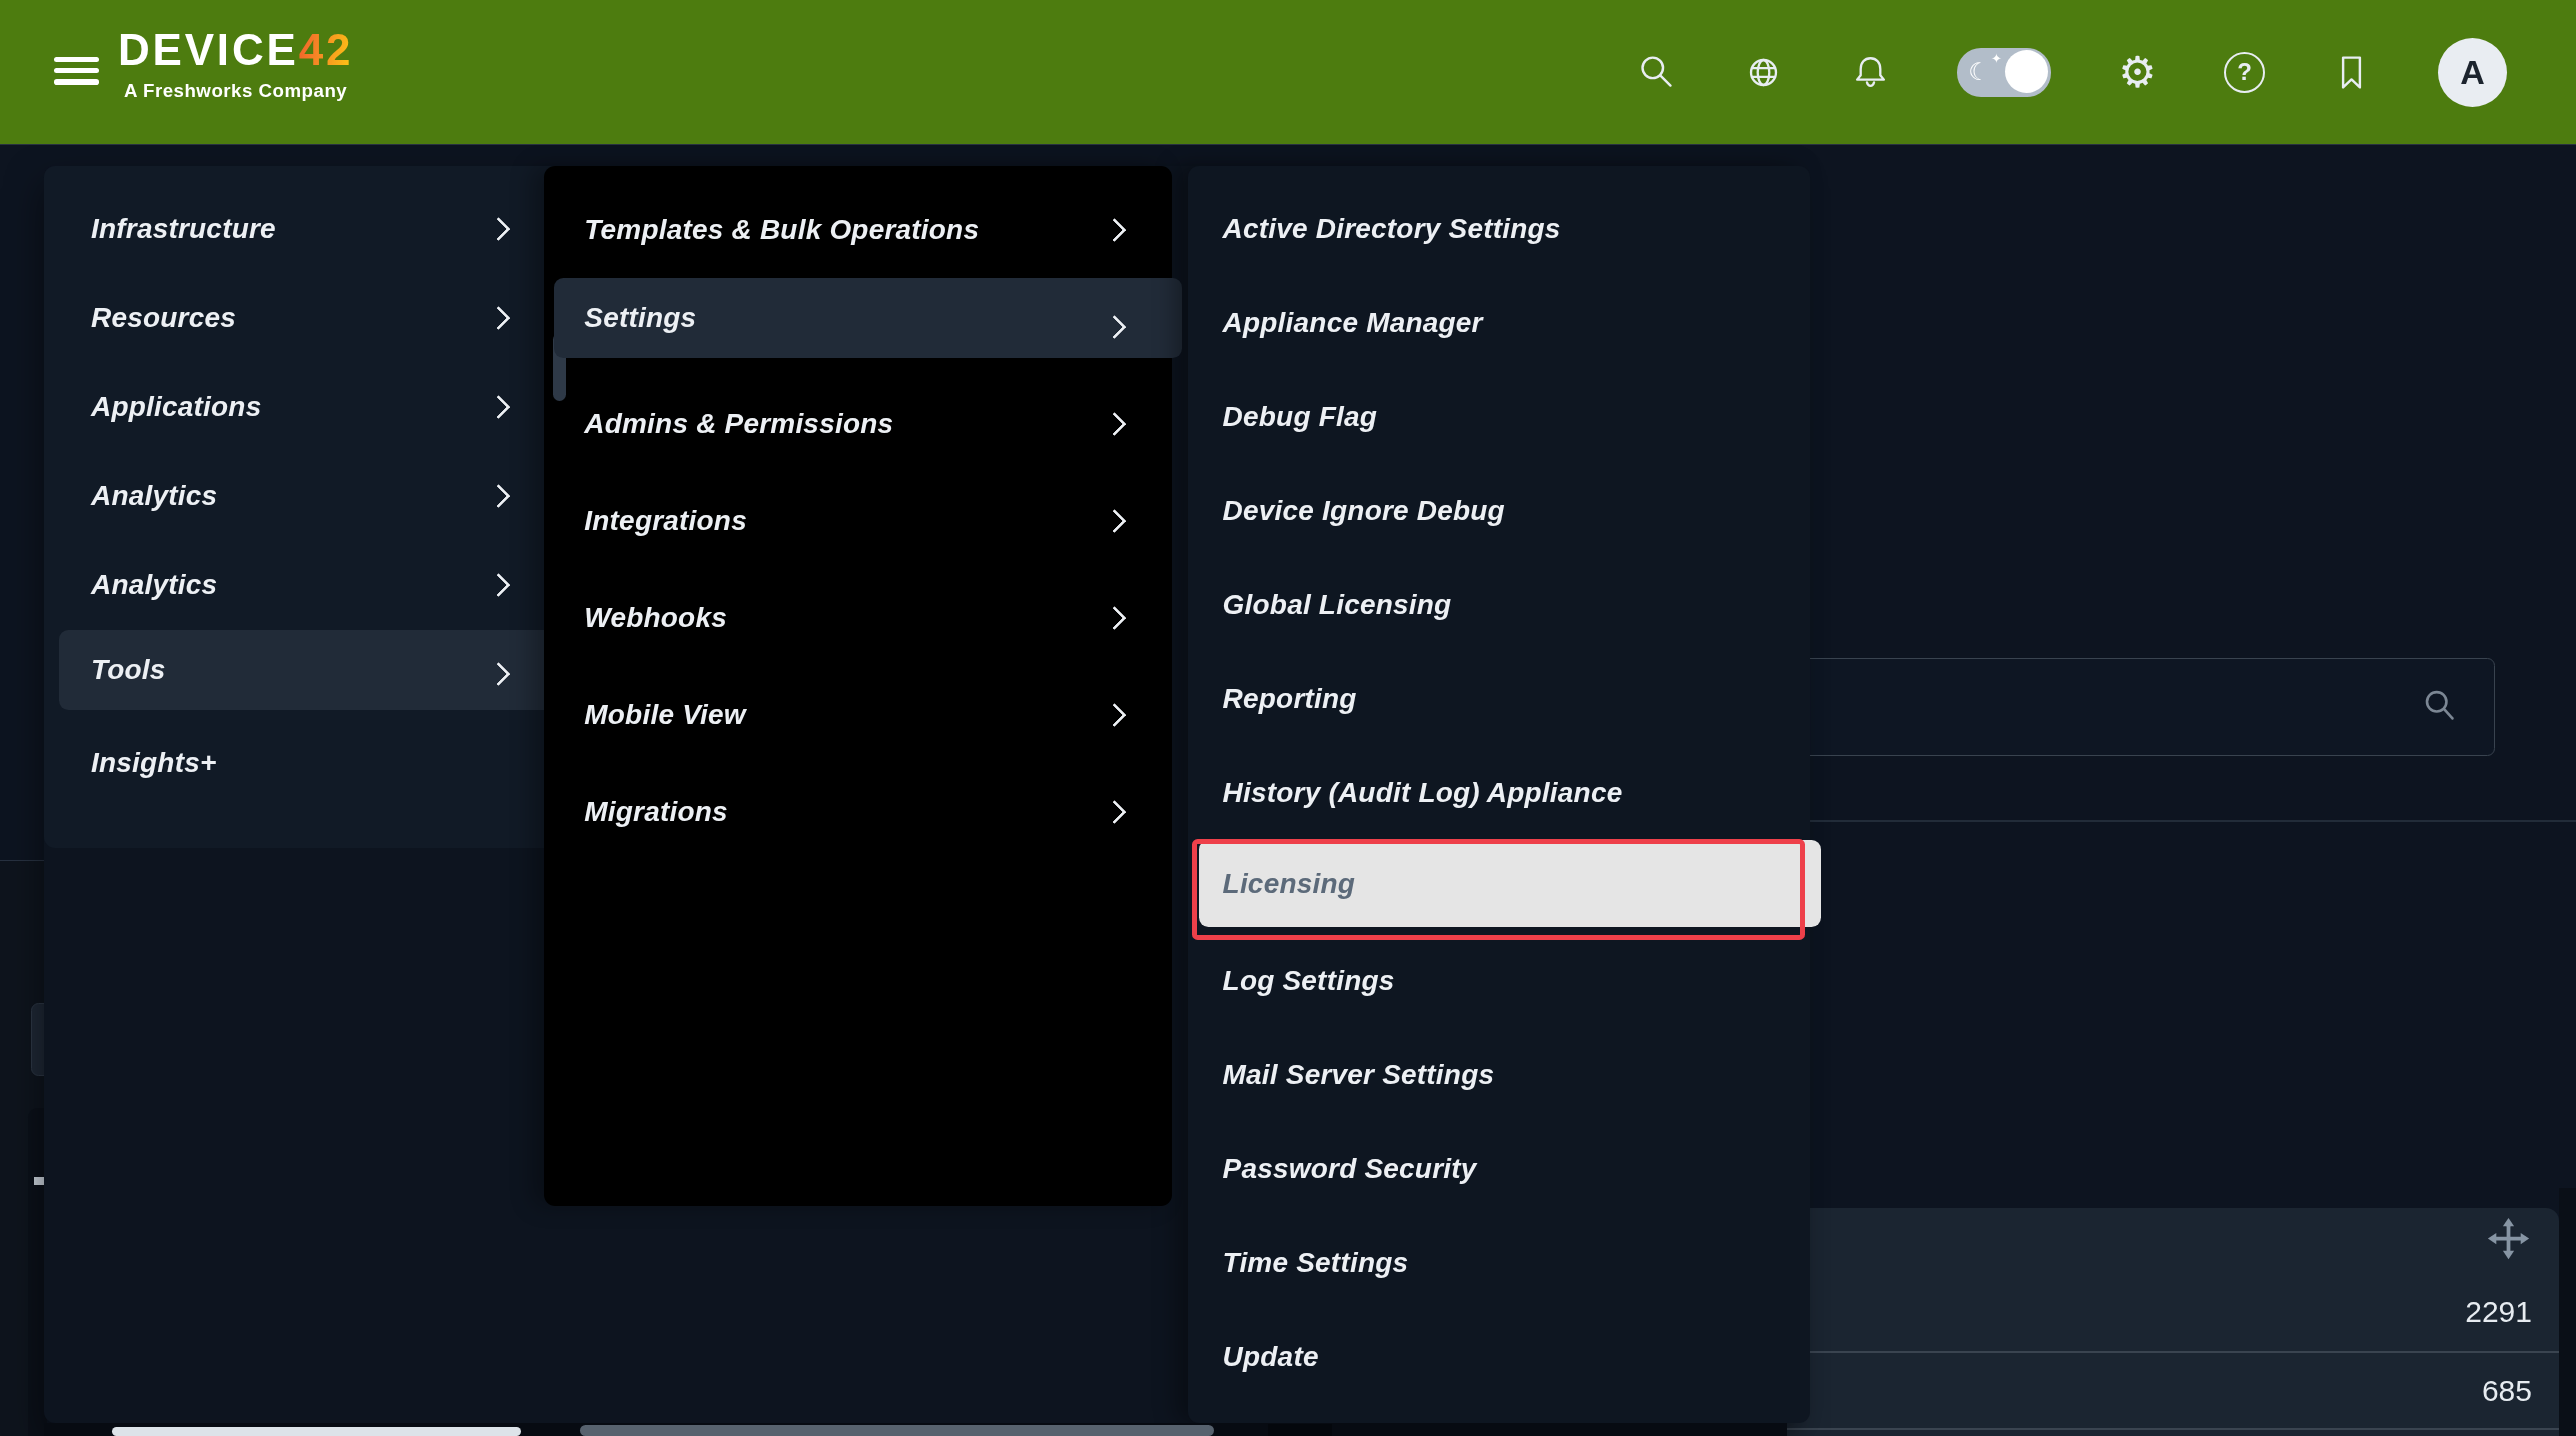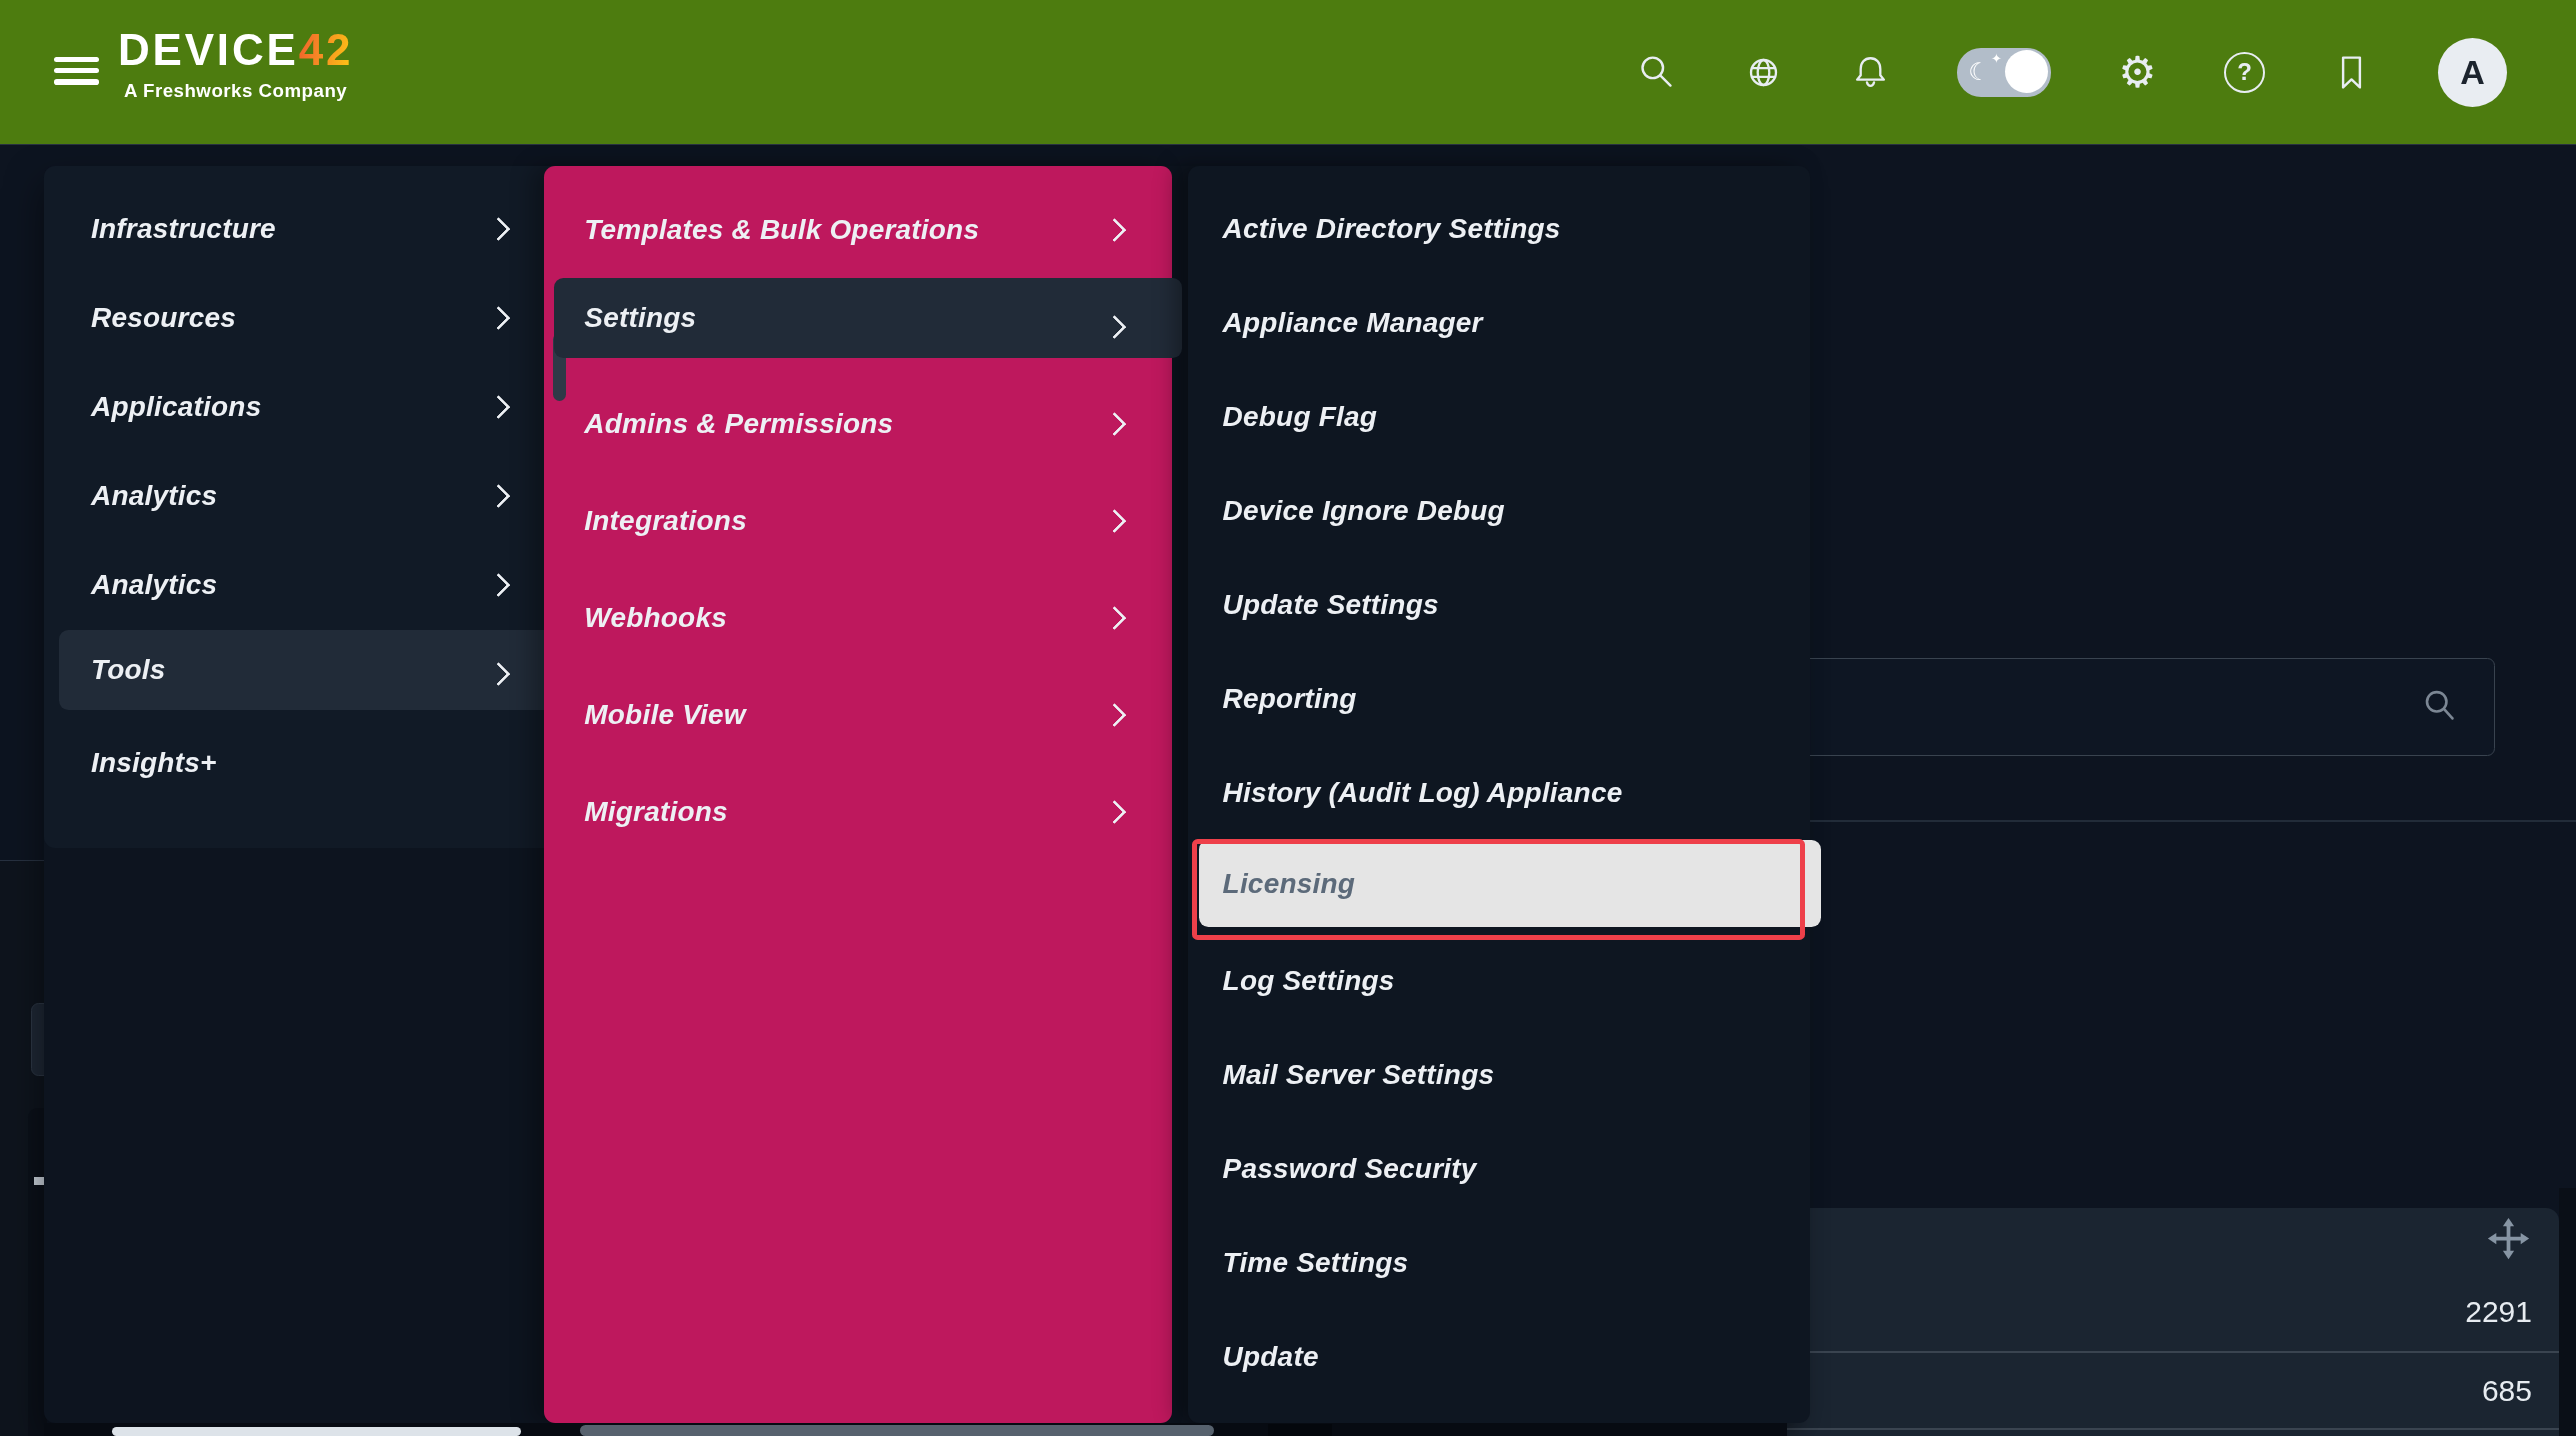--- a/index.html
+++ b/index.html
@@ -58,21 +58,21 @@
   .bottom-strip{left:44px;top:1423px;width:1743px;height:14px;background:#070b12;z-index:12;}
   .sb-gray{left:580px;top:1425px;width:634px;height:11.2px;background:#57626e;border-radius:5.6px;z-index:13;}
   .sb-white{left:112px;top:1427px;width:409px;height:9.4px;background:#dde3e9;border-radius:4.7px;z-index:13;}
   .sb-black{left:1268px;top:1424px;width:64px;height:13px;background:#04070c;z-index:13;}
 
   
   .backdrop{position:absolute;left:44px;top:166px;width:1743px;height:1257px;background:#0d141f;
     border-radius:11.2px;z-index:2;box-shadow:0 17px 37px rgba(0,0,0,.5);}
   .panel{position:absolute;top:166px;z-index:3;border-radius:11.2px;}
   .panel-1{left:44px;width:528px;height:682px;background:#111a26;z-index:3;}
-  .panel-2{left:544px;width:628px;height:1257px;background:#be185d;z-index:4;box-shadow:-11.2px 0 22.4px rgba(0,0,0,.30);}
+  .panel-2{left:544px;width:628px;height:1040px;background:#000000;z-index:4;box-shadow:-11.2px 0 22.4px rgba(0,0,0,.30);}
   .panel-3{left:1188px;width:622px;height:1257px;background:#0e1621;z-index:5;box-shadow:-11.2px 0 22.4px rgba(0,0,0,.35);}
 
   .rows{position:absolute;left:0;right:0;}
   .panel-1 .rows{top:18.7px;}
   .panel-2 .rows{top:15px;}
   .panel-3 .rows{top:16px;}
   .menu-row{position:relative;cursor:pointer;}
   .panel-1 .menu-row{height:89px;}
   .panel-2 .menu-row{height:97px;}
   .panel-3 .menu-row{height:94px;}
@@ -244,21 +244,21 @@
             <span class="row-label">Debug Flag</span>
           </div>
         </div>
         <div class="menu-row">
           <div class="row-inner">
             <span class="row-label">Device Ignore Debug</span>
           </div>
         </div>
         <div class="menu-row">
           <div class="row-inner">
-            <span class="row-label">Update Settings</span>
+            <span class="row-label">Global Licensing</span>
           </div>
         </div>
         <div class="menu-row">
           <div class="row-inner">
             <span class="row-label">Reporting</span>
           </div>
         </div>
         <div class="menu-row">
           <div class="row-inner">
             <span class="row-label">History (Audit Log) Appliance</span>

